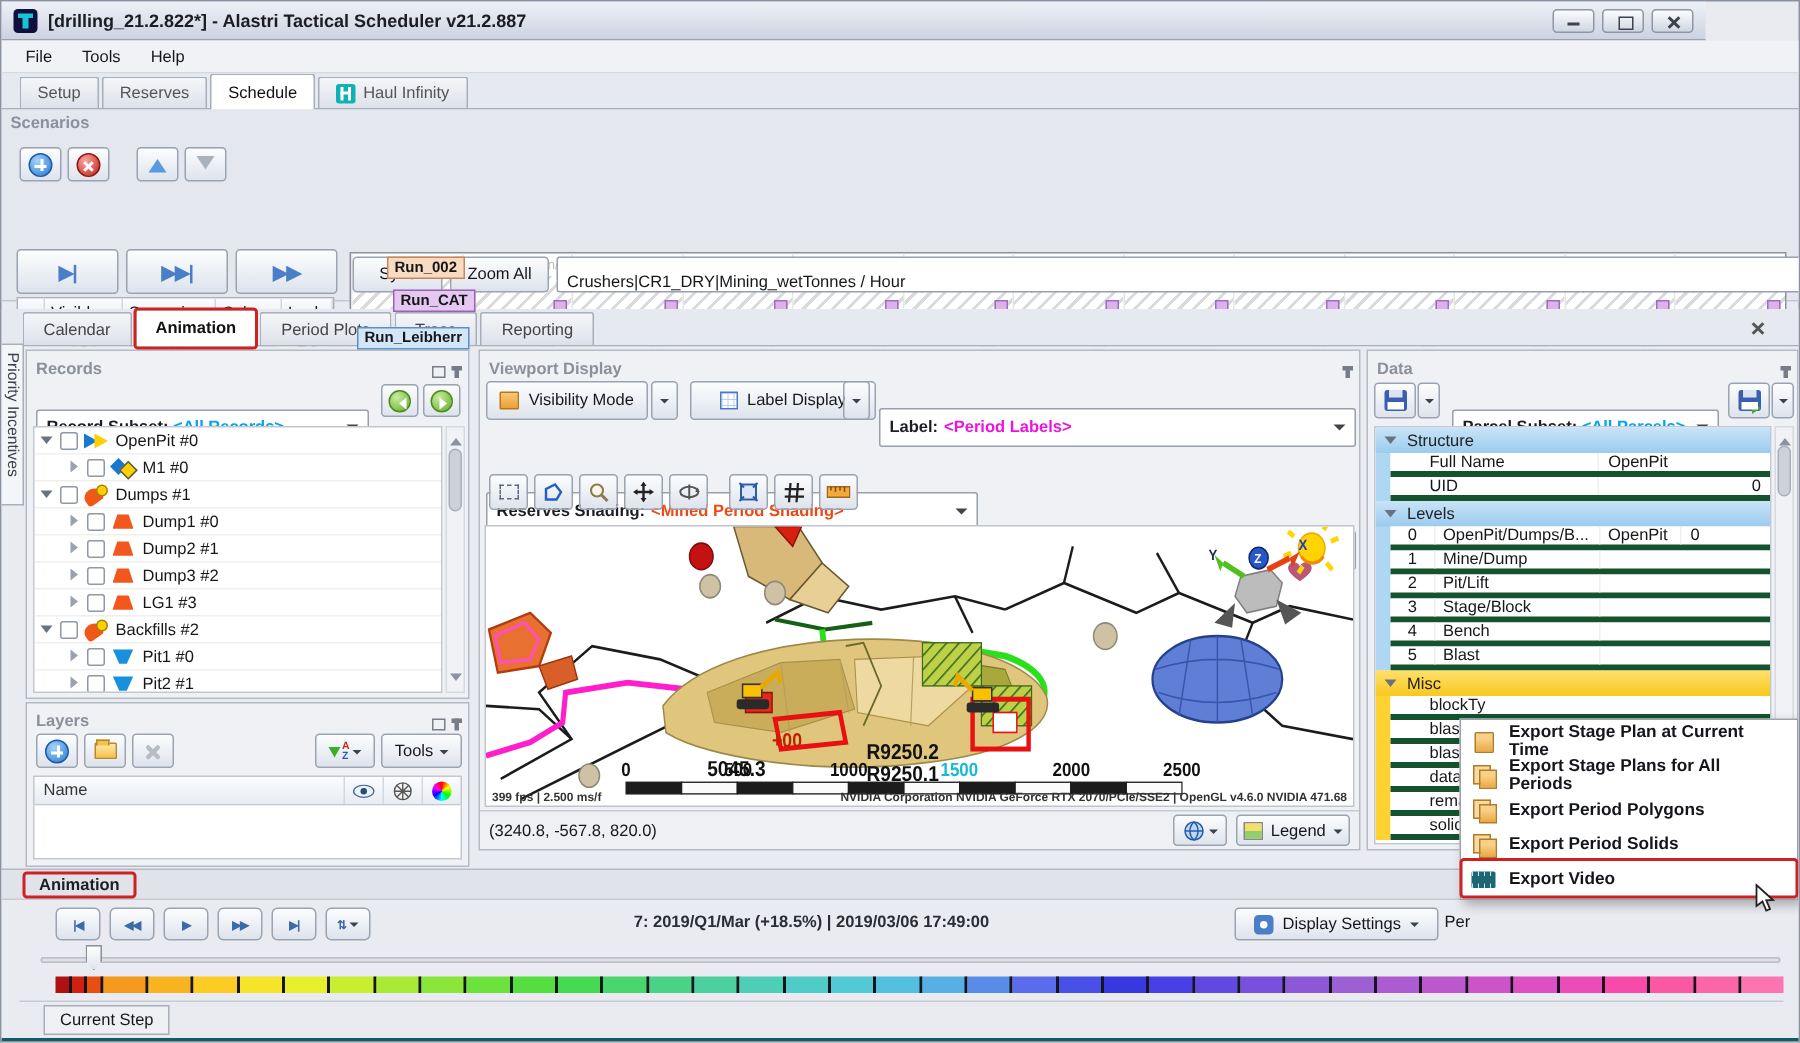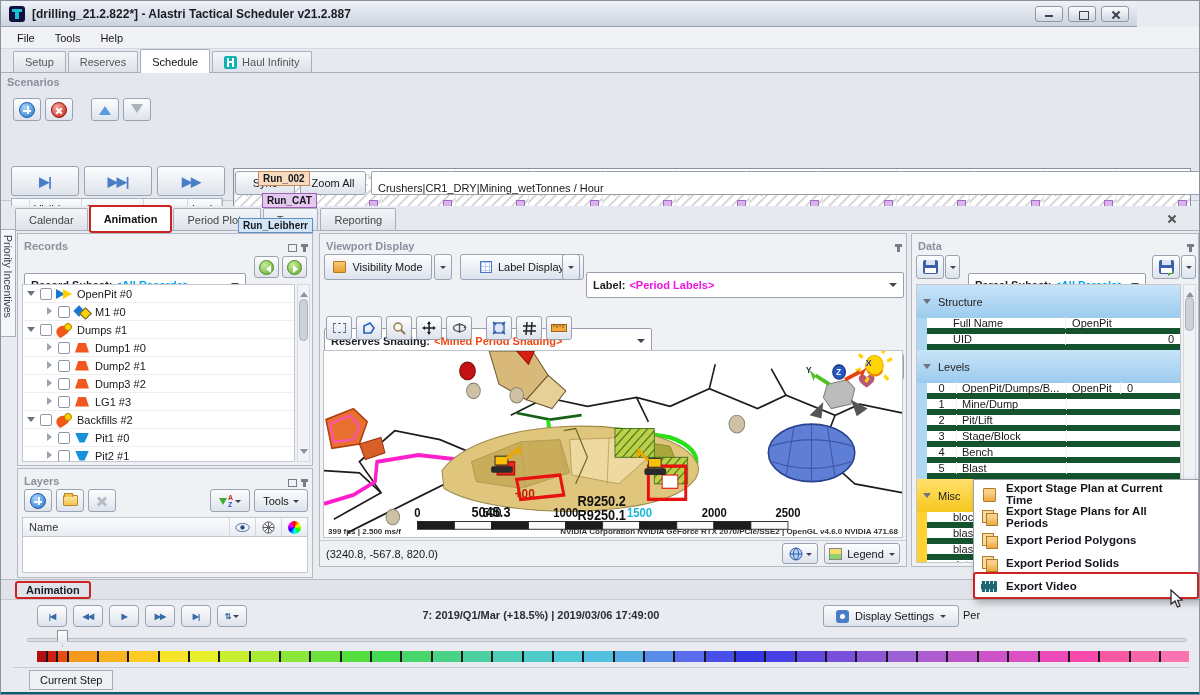--- a/index.html
+++ b/index.html
@@ -156,24 +156,24 @@
   .legend-ico{width:13px;height:12px;border:1px solid #888;display:flex;flex-direction:column;}
   .legend-ico i{flex:1;} .legend-ico i:first-child{background:#f2e06a;} .legend-ico i:last-child{background:#8fd06a;}
   
   .flop{width:15px;height:14px;background:#3a5fae;border-radius:2px;position:relative;}
   .flop::before{content:"";position:absolute;left:3px;top:0;width:9px;height:5px;background:#dce4f2;}
   .flop::after{content:"";position:absolute;left:2px;bottom:1px;width:11px;height:5px;background:#fff;} 
   .exp-arrow{position:absolute;right:-4px;bottom:-2px;width:0;height:0;border:4px solid transparent;border-left:6px solid #4aae2c;}
   .grid{position:absolute;left:4px;top:50px;right:17px;bottom:3px;background:#fff;border:1px solid #c2c7d0;overflow:hidden;}
   .sec{border-left:10px solid transparent;}
   .sec.blue{border-left-color:#aed7f3;} .sec.yellow{border-left-color:#ffd232;}
-  .sec-hd{height:33px;display:flex;align-items:center;gap:6px;margin-left:-10px;padding-left:6px;font-size:11px;color:#222;}
+  .sec-hd{height:17px;display:flex;align-items:center;gap:6px;margin-left:-10px;padding-left:6px;font-size:11px;color:#222;}
   .sec-hd.blue{background:linear-gradient(#c8e4f8,#9ccbee);}
   .sec-hd.yellow{background:linear-gradient(#ffe06a,#f8c820);}
-  .g-row{border-bottom:6px solid #14532d;background:#fff;display:flex;align-items:center;height:16px;font-size:11px;}
+  .g-row{border-bottom:4px solid #14532d;background:#fff;display:flex;align-items:center;height:16px;font-size:11px;}
   .g-name{flex:1.1;padding-left:26px;white-space:nowrap;overflow:hidden;}
   .g-val{flex:1;border-left:1px solid #efefef;padding:0 6px;white-space:nowrap;overflow:hidden;}
   .g-val.ar{text-align:right;}
   .g4 .g-num{width:30px;text-align:center;border-right:1px solid #efefef;flex:none;}
   .g4 .g-lname{width:110px;padding-left:5px;border-right:1px solid #efefef;flex:none;white-space:nowrap;overflow:hidden;}
   .g4 .g-v1{width:54px;padding-left:5px;border-right:1px solid #efefef;flex:none;white-space:nowrap;overflow:hidden;}
   .g4 .g-v2{flex:1;padding-left:6px;}
   
   .cmenu{position:absolute;left:972px;top:478px;width:226px;background:#fff;border:1px solid #9aa0aa;
     box-shadow:3px 3px 7px rgba(0,0,0,.28);z-index:50;padding:2px 1px;}

